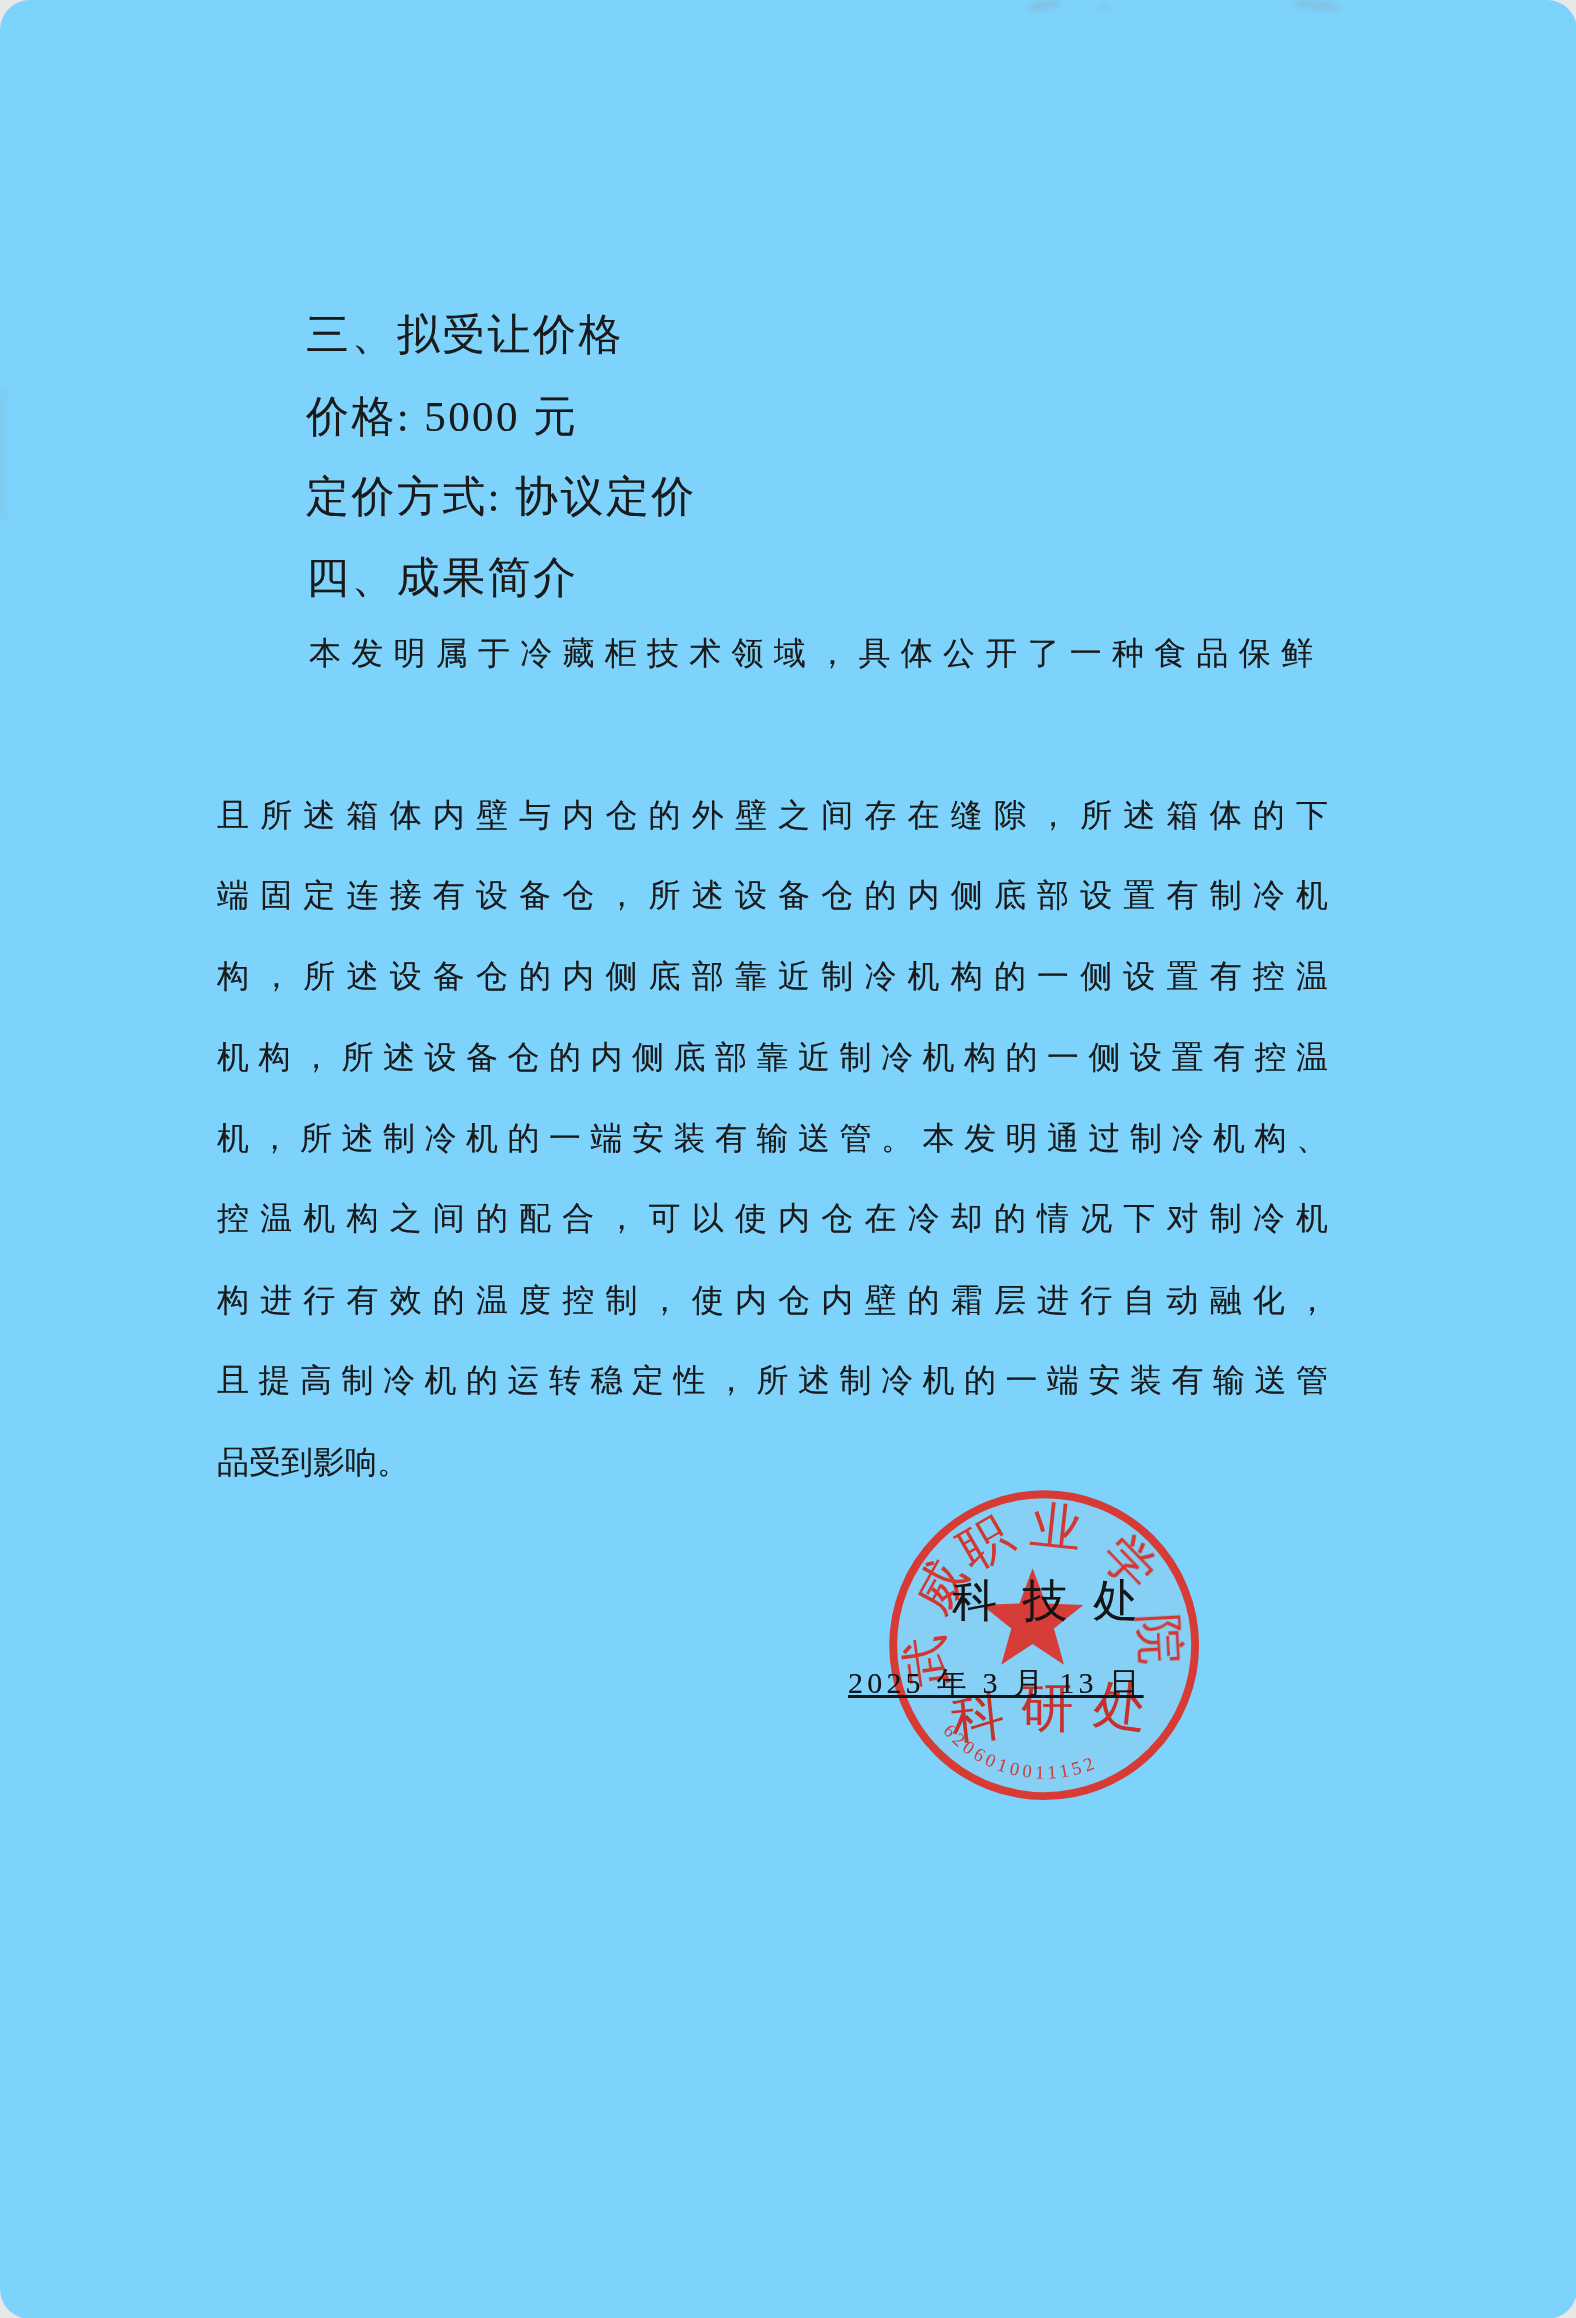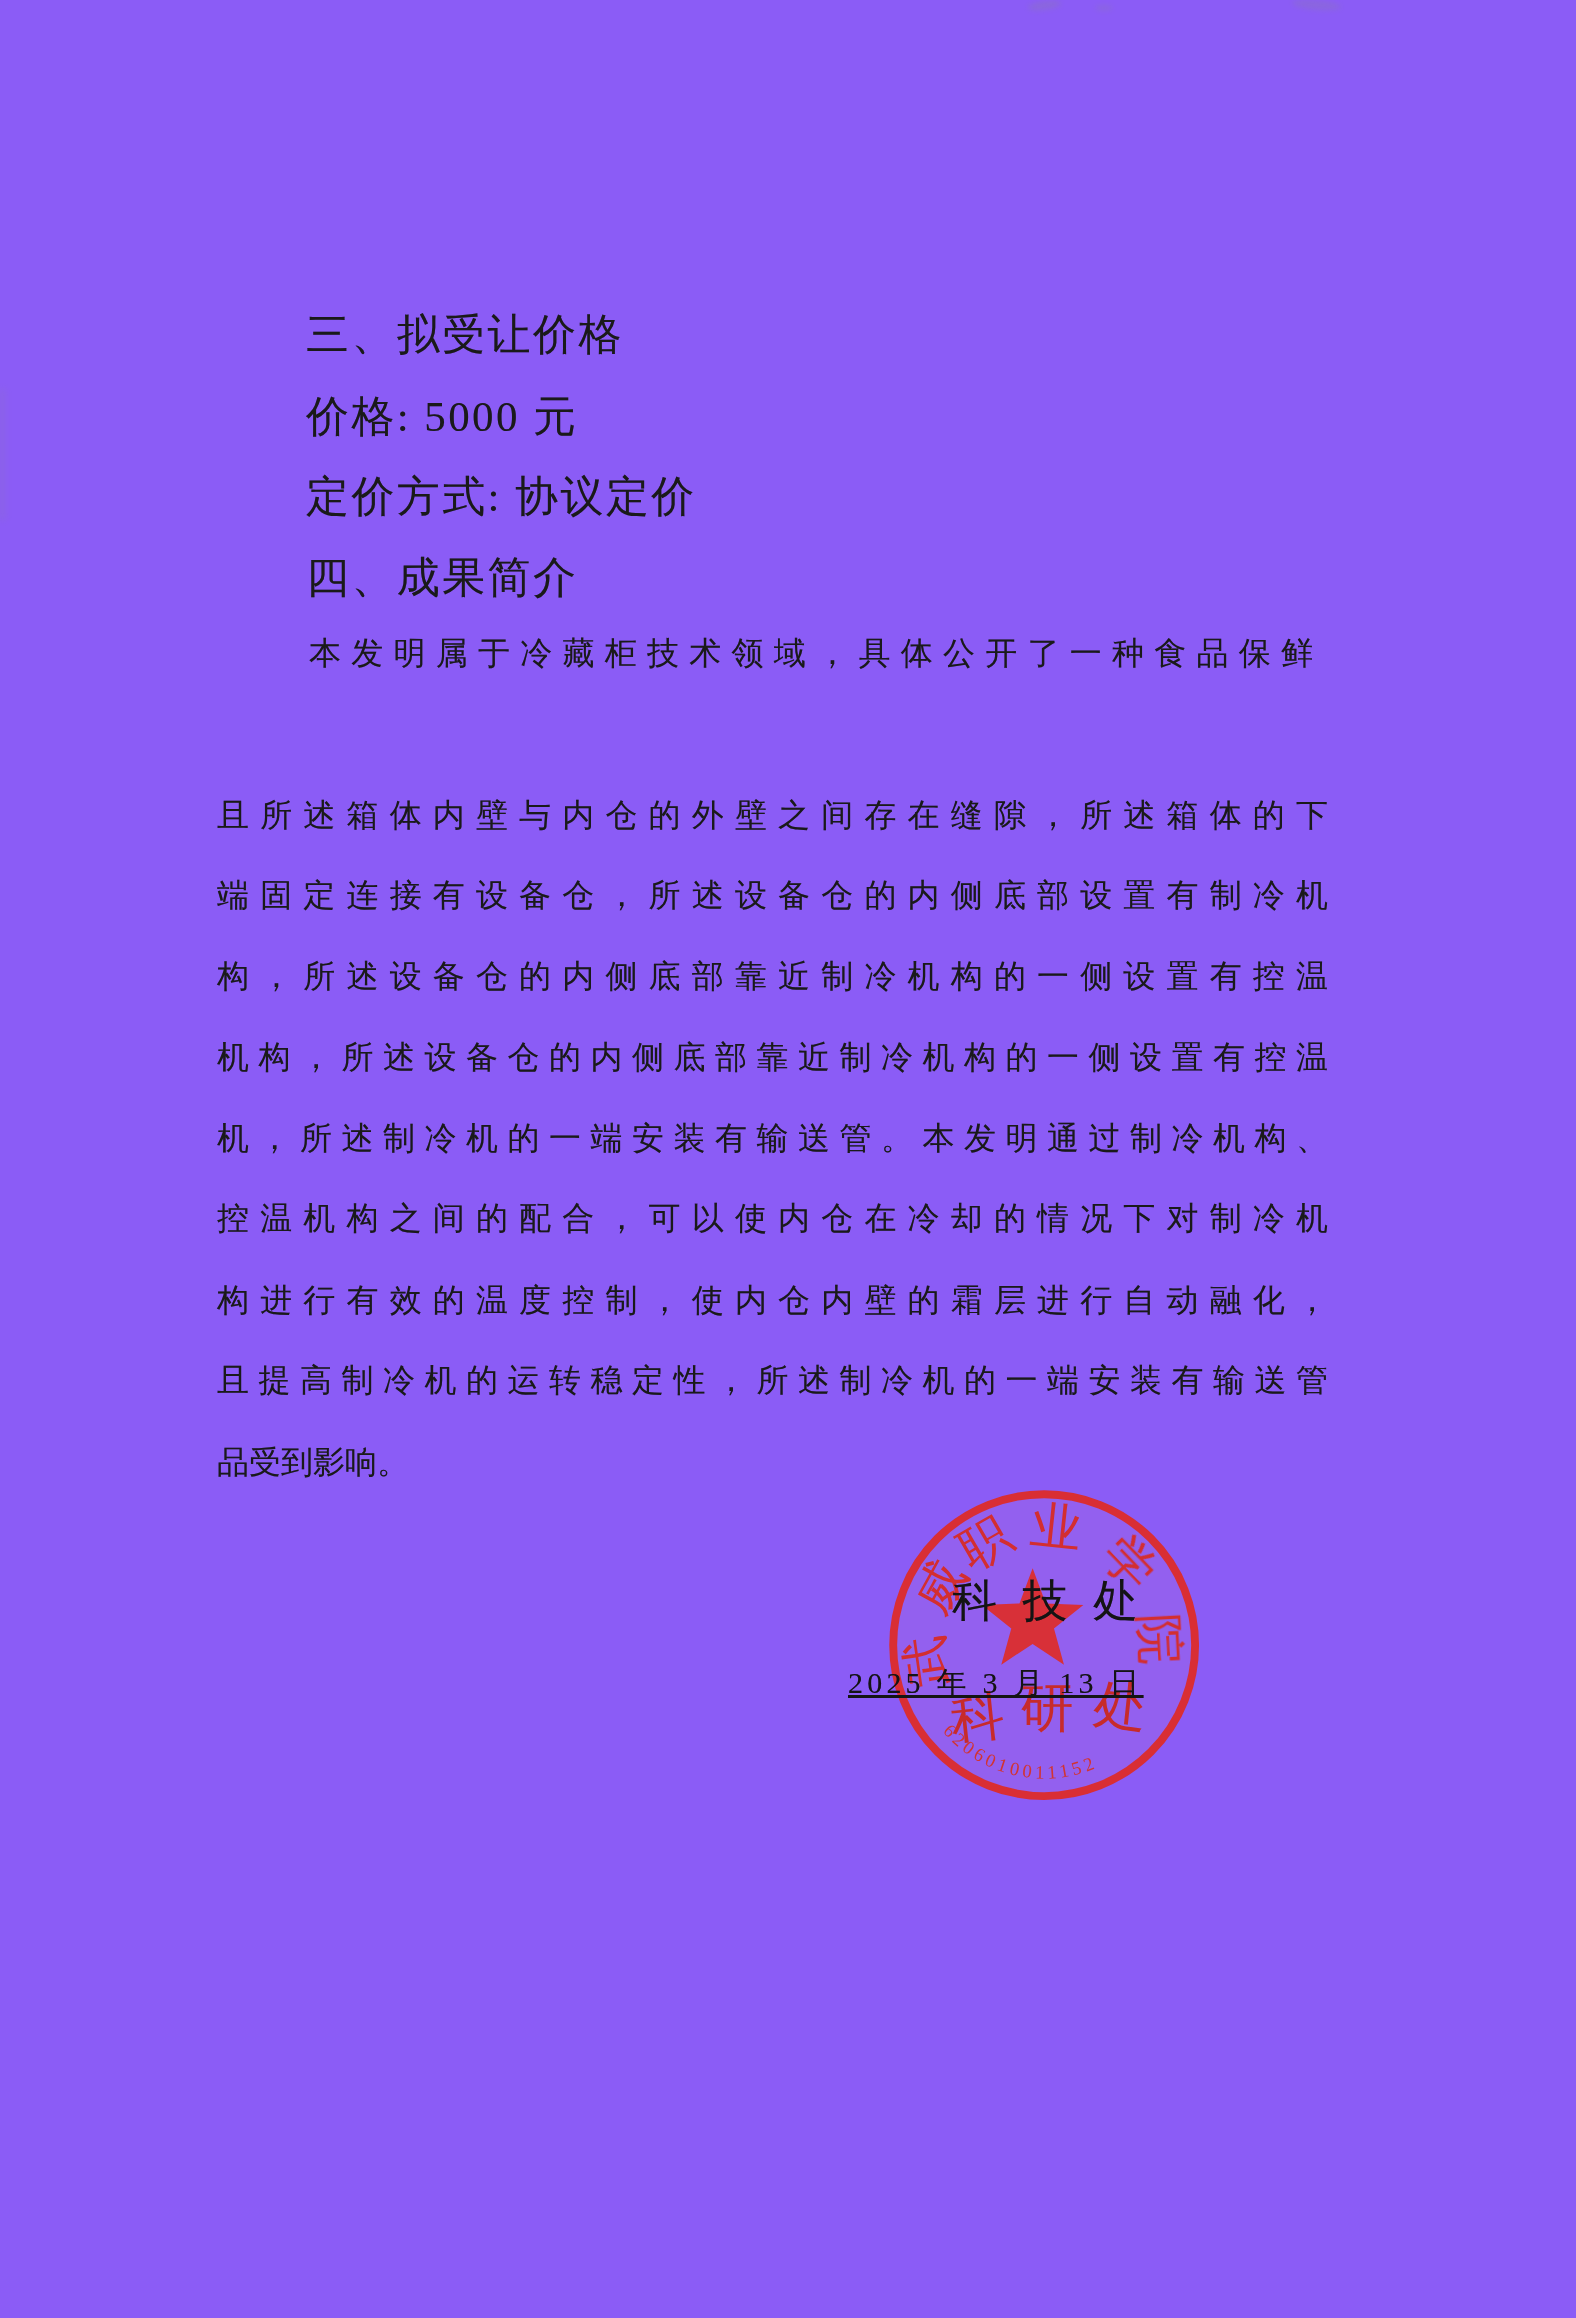--- a/index.html
+++ b/index.html
@@ -1,18 +1,19 @@
 <!DOCTYPE html>
 <html style="font-size:9.7px"><head>
 <meta charset="utf-8">
 <style>
   html,body{margin:0;padding:0;background:#e8e8e8;}
   .page{
-    position:relative;width:1577px;height:2319px;background:#8b5cf6;overflow:hidden;
+    position:relative;width:1577px;height:2319px;background:#7dd3fc;overflow:hidden;
     font-family:"Liberation Serif","DejaVu Serif",serif;
+    border-radius:30px;
   }
   .ln{
     position:absolute;color:#1a1a1a;white-space:pre;line-height:1.08;
     text-shadow:0 0 0.6px rgba(25,25,25,.38);
   }
   .h{font-size:43px;letter-spacing:2.4px;}
   .b{font-size:32px;}
   .just{white-space:normal;word-break:break-all;text-align:justify;text-align-last:justify;}
   .overlayTxt{
     position:absolute;color:#141414;z-index:6;white-space:pre;line-height:1.05;

